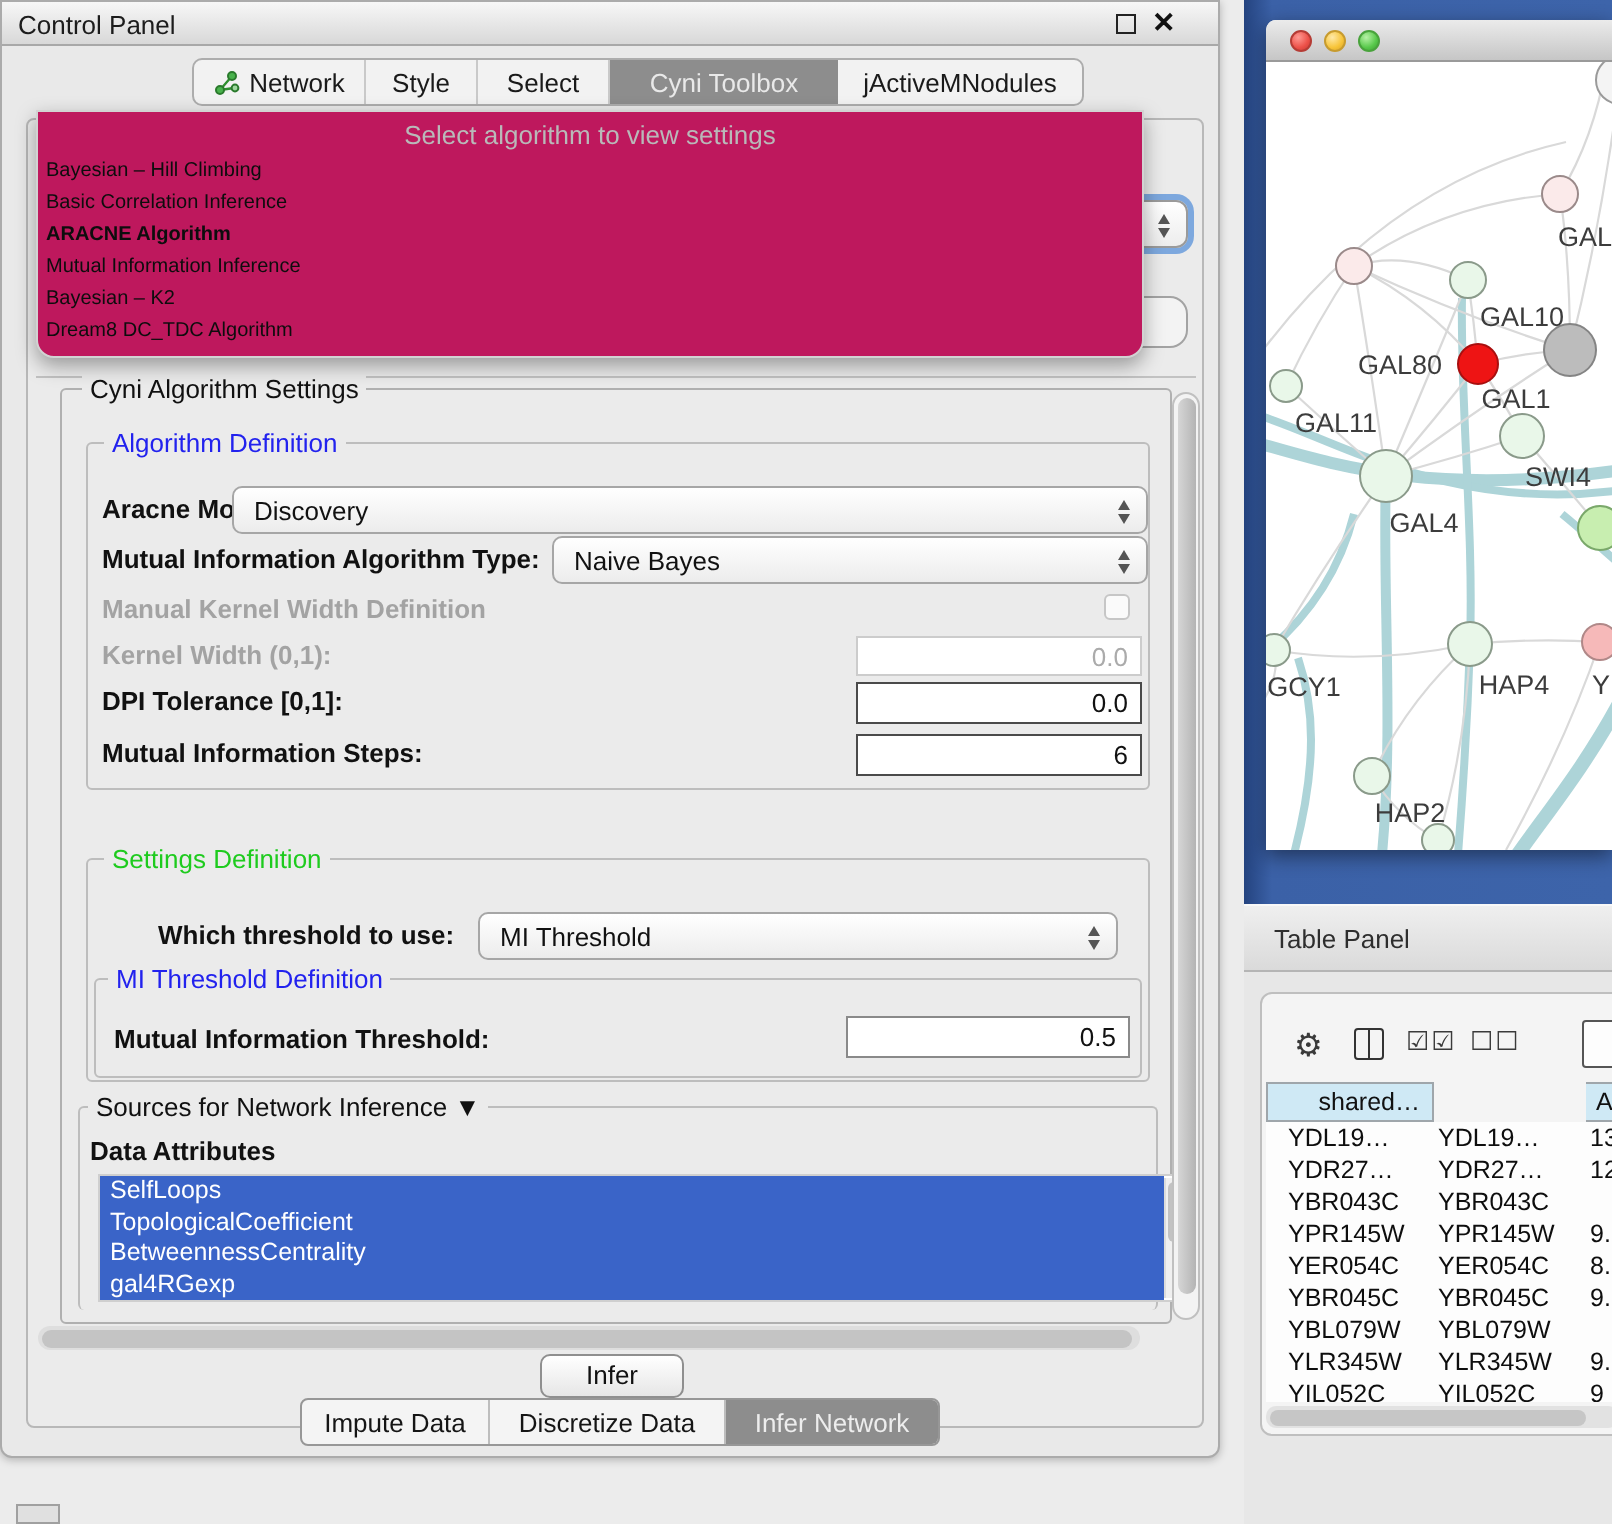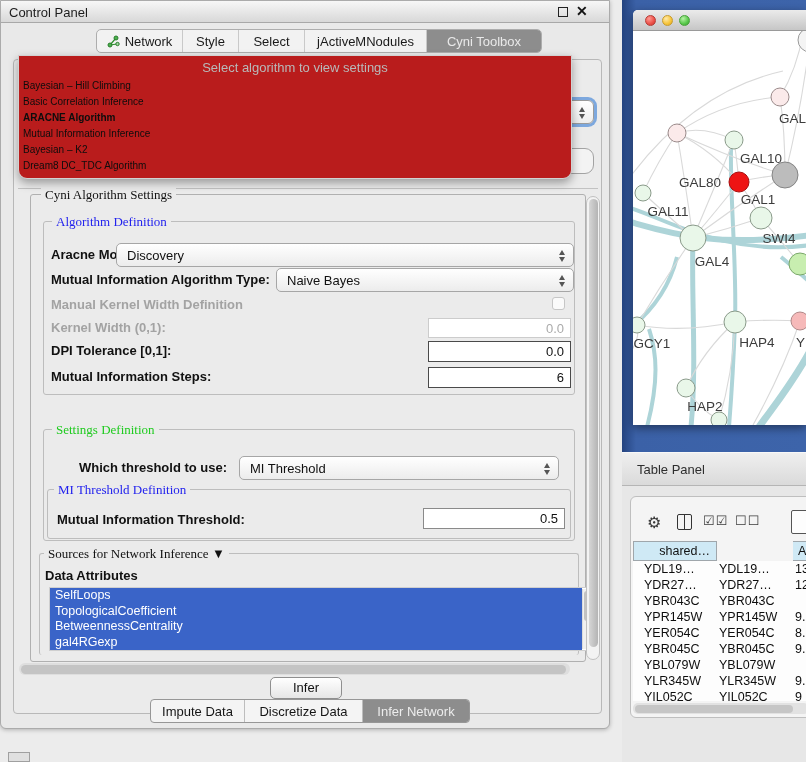--- a/index.html
+++ b/index.html
@@ -24,21 +24,21 @@
   
   #content-panel { left:12px; top:58px; width:589px; height:655px; background:#ebebeb; border:1px solid #b8b8b8; border-radius:4px; }
 
   
   .hidden-combo { left:278px; top:40px; width:302px; height:24px; background:linear-gradient(#ffffff,#ededed); border:1px solid #9a9a9a; border-radius:6px; box-shadow:0 0 0 3px rgba(106,156,220,.85); }
   .hidden-group { left:70px; top:88px; width:510px; height:26px; border:1px solid #a3a3a3; border-radius:9px; background:#f3f3f3; }
   .hidden-line { left:4px; top:128px; width:580px; height:0; border-top:1px solid #c2c2c2; }
 
   
   .group { left:16px; top:134px; width:556px; height:468px; border:1px solid #b0b0b0; border-radius:3px; }
-  .legend { position:absolute; top:-8px; background:#ebebeb; padding:0 4px; font-size:13px; white-space:nowrap;font-family:Liberation Serif, serif; }
+  .legend { position:absolute; top:-8px; background:#ebebeb; padding:0 4px; font-size:13px; white-space:nowrap; }
   .fieldset { position:absolute; border:1px solid #bdbdbd; border-radius:3px; }
   .lbl { position:absolute; height:16px; line-height:16px; font-size:13px; white-space:nowrap; }
   .b { font-weight:bold; }
   .dis { color:#a3a3a3; }
   .blue-t { color:#2222ee; }
   .green-t { color:#1ecb1e; }
 
   .combo { position:absolute; height:24px; background:linear-gradient(#ffffff,#ececec); border:1px solid #a6a6a6; border-radius:5px; }
   .combo .val { position:absolute; left:10px; top:4px; font-size:13px; color:#111; }
   .stepper { position:absolute; right:7px; top:5px; width:8px; height:14px; }
@@ -63,21 +63,21 @@
   .hscroll .th { position:absolute; left:2px; top:1.5px; width:545px; height:9px; border-radius:5px; background:#c4c4c4; }
 
   .apply-btn { left:256px; top:617px; width:72px; height:22px; background:linear-gradient(#ffffff,#e6e6e6); border:1px solid #8f8f8f; border-radius:5px; text-align:center; line-height:20px; font-size:13px; color:#111; }
 
   .bottom-tabs { left:149px; top:698px; height:24px; display:flex; border:1px solid #979797; border-radius:4px; overflow:hidden; background:#f4f4f4; }
   .btab { display:flex; align-items:center; justify-content:center; font-size:13px; color:#151515; border-right:1px solid #bdbdbd; }
   .btab:last-child { border-right:none; }
   .btab.sel { background:#8d8d8d; color:#ededed; }
 
   
-  #algo-popup { left:18px; top:55px; width:554px; height:124px; background:#b91c1c; border:1px solid #d2d2d2; border-radius:0 0 9px 9px; box-shadow:0 4px 10px rgba(0,0,0,.35); z-index:50; }
+  #algo-popup { left:18px; top:55px; width:554px; height:124px; background:#be185d; border:1px solid #d2d2d2; border-radius:0 0 9px 9px; box-shadow:0 4px 10px rgba(0,0,0,.35); z-index:50; }
   #algo-popup .prompt { position:absolute; left:0; top:4px; width:100%; text-align:center; color:#b9b9b9; font-size:13px; }
   .algo-item { position:absolute; left:4px; height:16px; line-height:16px; font-size:10px; color:#0d0d0d; white-space:nowrap; }
   .algo-item.sel { font-weight:bold; }
 
   
   #desktop { left:622px; top:0; width:184px; height:452px; background:linear-gradient(90deg,#24437f 0px,#3b61a7 14px,#3d64aa 100%); }
   #net-window { position:absolute; left:11px; top:10px; width:173px; height:415px; background:#fff; border-radius:5px 0 0 0; box-shadow:0 3px 10px rgba(0,0,0,.45); }
   .net-titlebar { position:absolute; left:0; top:0; width:100%; height:21px; background:linear-gradient(#ebebeb,#c6c6c6); border-bottom:1px solid #9a9a9a; border-radius:5px 0 0 0; }
   .light { position:absolute; top:5px; width:11px; height:11px; border-radius:50%; }
   .light.red { left:12px; background:radial-gradient(circle at 35% 30%, #ff9a93, #ec5048 60%, #c33b34); border:1px solid #b53c35; }
@@ -132,25 +132,25 @@
         <circle cx="10.5" cy="9" r="1.7" fill="#9ed89f" stroke="#2a7a2c"></circle>
       </svg>
       <span>Network</span>
     </div>
     <div class="tab" style="width:56px;">
       <span>Style</span>
     </div>
     <div class="tab" style="width:66px;">
       <span>Select</span>
     </div>
+    <div class="tab sel" style="width:114px;">
+      <span>Cyni Toolbox</span>
+    </div>
     <div class="tab" style="width:122px;">
       <span>jActiveMNodules</span>
-    </div>
-    <div class="tab sel" style="width:114px;">
-      <span>Cyni Toolbox</span>
     </div>
   </div>
 
   <div class="abs" id="content-panel">
 
     <div class="abs hidden-combo">
         <span class="stepper"></span>
       </div>
     <div class="abs hidden-group"></div>
     <div class="abs hidden-line"></div>

